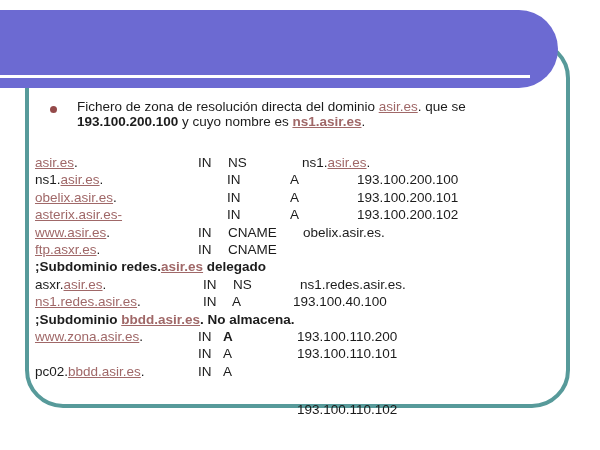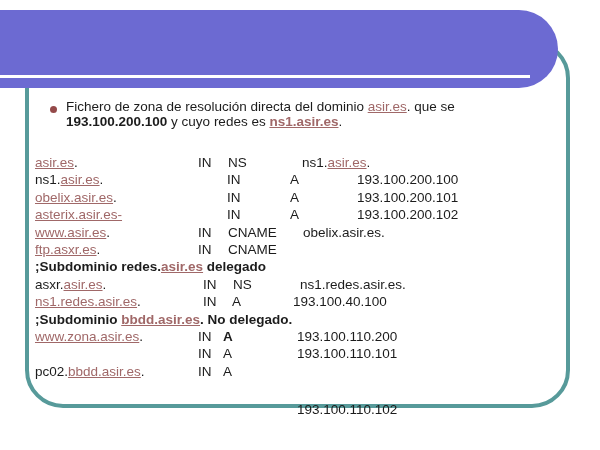--- a/index.html
+++ b/index.html
@@ -15,51 +15,51 @@
     background:var(--bar,#6c6ad2);border-radius:0 39px 39px 0;z-index:2;}
   .white-line{position:absolute;left:0;top:75px;width:530px;height:3px;
     background:var(--rule,#ffffff);z-index:3;}
 
   .content{position:absolute;left:0;top:0;width:600px;height:450px;z-index:4;color:var(--txt,#1c1c1c);}
 
   .bullet-dot{position:absolute;left:50px;top:106px;width:7px;height:7px;border-radius:50%;
     background:var(--bullet,#944a4a);}
 
   .para{position:absolute;left:66px;top:100px;font-size:13.5px;line-height:14.7px;width:480px;}
-  .para-line{white-space:nowrap;}
+  .para-line{white-space:nowrap;margin-left:11px;}
 
   .records{position:absolute;left:35px;top:154px;font-size:13.5px;}
   .rec-line{position:relative;height:17.4px;line-height:17.4px;white-space:nowrap;}
   .chunk-abs{position:absolute;top:0;}
 
   .lnk{color:var(--link,#a06868);text-decoration:underline;}
   .bold{font-weight:bold;}
 </style>
 </head>
 <body>
 
 <div class="slide">
   <div class="teal-frame"></div>
   <div class="purple-bar"></div>
   <div class="white-line"></div>
   <div class="content">
     <span class="bullet-dot"></span>
     <div class="para" id="para">
         <div class="para-line"><span>Fichero de zona de resolución directa del dominio </span><span class="lnk">asir.es</span><span>. que se</span></div>
-        <div class="para-line"><span class="bold">193.100.200.100</span><span> y cuyo redes es </span><span class="lnk bold">ns1.asir.es</span><span>.</span></div>
+        <div class="para-line"><span class="bold">193.100.200.100</span><span> y cuyo nombre es </span><span class="lnk bold">ns1.asir.es</span><span>.</span></div>
       </div>
     <div class="records" id="records">
         <div class="rec-line"><span><span class="lnk">asir.es</span><span>.</span></span><span class="chunk-abs" style="left: 163px;"><span>IN</span></span><span class="chunk-abs" style="left: 193px;"><span>NS</span></span><span class="chunk-abs" style="left: 267px;"><span>ns1.</span><span class="lnk">asir.es</span><span>.</span></span></div>
         <div class="rec-line"><span><span>ns1.</span><span class="lnk">asir.es</span><span>.</span></span><span class="chunk-abs" style="left: 192px;"><span>IN</span></span><span class="chunk-abs" style="left: 255px;"><span>A</span></span><span class="chunk-abs" style="left: 322px;"><span>193.100.200.100</span></span></div>
         <div class="rec-line"><span><span class="lnk">obelix.asir.es</span><span>.</span></span><span class="chunk-abs" style="left: 192px;"><span>IN</span></span><span class="chunk-abs" style="left: 255px;"><span>A</span></span><span class="chunk-abs" style="left: 322px;"><span>193.100.200.101</span></span></div>
         <div class="rec-line"><span><span class="lnk">asterix.asir.es-</span></span><span class="chunk-abs" style="left: 192px;"><span>IN</span></span><span class="chunk-abs" style="left: 255px;"><span>A</span></span><span class="chunk-abs" style="left: 322px;"><span>193.100.200.102</span></span></div>
         <div class="rec-line"><span><span class="lnk">www.asir.es</span><span>.</span></span><span class="chunk-abs" style="left: 163px;"><span>IN</span></span><span class="chunk-abs" style="left: 193px;"><span>CNAME</span></span><span class="chunk-abs" style="left: 268px;"><span>obelix.asir.es.</span></span></div>
         <div class="rec-line"><span><span class="lnk">ftp.asxr.es</span><span>.</span></span><span class="chunk-abs" style="left: 163px;"><span>IN</span></span><span class="chunk-abs" style="left: 193px;"><span>CNAME</span></span></div>
         <div class="rec-line"><span><span class="bold">;Subdominio redes.</span><span class="lnk bold">asir.es</span><span class="bold"> delegado</span></span></div>
         <div class="rec-line"><span><span>asxr.</span><span class="lnk">asir.es</span><span>.</span></span><span class="chunk-abs" style="left: 168px;"><span>IN</span></span><span class="chunk-abs" style="left: 198px;"><span>NS</span></span><span class="chunk-abs" style="left: 265px;"><span>ns1.redes.asir.es.</span></span></div>
         <div class="rec-line"><span><span class="lnk">ns1.redes.asir.es</span><span>.</span></span><span class="chunk-abs" style="left: 168px;"><span>IN</span></span><span class="chunk-abs" style="left: 197px;"><span>A</span></span><span class="chunk-abs" style="left: 258px;"><span>193.100.40.100</span></span></div>
-        <div class="rec-line"><span><span class="bold">;Subdominio </span><span class="lnk bold">bbdd.asir.es</span><span class="bold">. </span><span class="bold">No delegado.</span></span></div>
+        <div class="rec-line"><span><span class="bold">;Subdominio </span><span class="lnk bold">bbdd.asir.es</span><span class="bold">. </span><span class="bold">No almacena.</span></span></div>
         <div class="rec-line"><span><span class="lnk">www.zona.asir.es</span><span>.</span></span><span class="chunk-abs" style="left: 163px;"><span>IN</span></span><span class="chunk-abs" style="left: 188px;"><span class="bold">A</span></span><span class="chunk-abs" style="left: 262px;"><span>193.100.110.200</span></span></div>
         <div class="rec-line"><span class="chunk-abs" style="left: 163px;"><span>IN</span></span><span class="chunk-abs" style="left: 188px;"><span>A</span></span><span class="chunk-abs" style="left: 262px;"><span>193.100.110.101</span></span></div>
         <div class="rec-line"><span><span>pc02.</span><span class="lnk">bbdd.asir.es</span><span>.</span></span><span class="chunk-abs" style="left: 163px;"><span>IN</span></span><span class="chunk-abs" style="left: 188px;"><span>A</span></span><span class="chunk-abs" style="left: 262px; margin-top: 38px;"><span>193.100.110.102</span></span></div>
       </div>
   </div>
 </div>
 
 </body></html>

